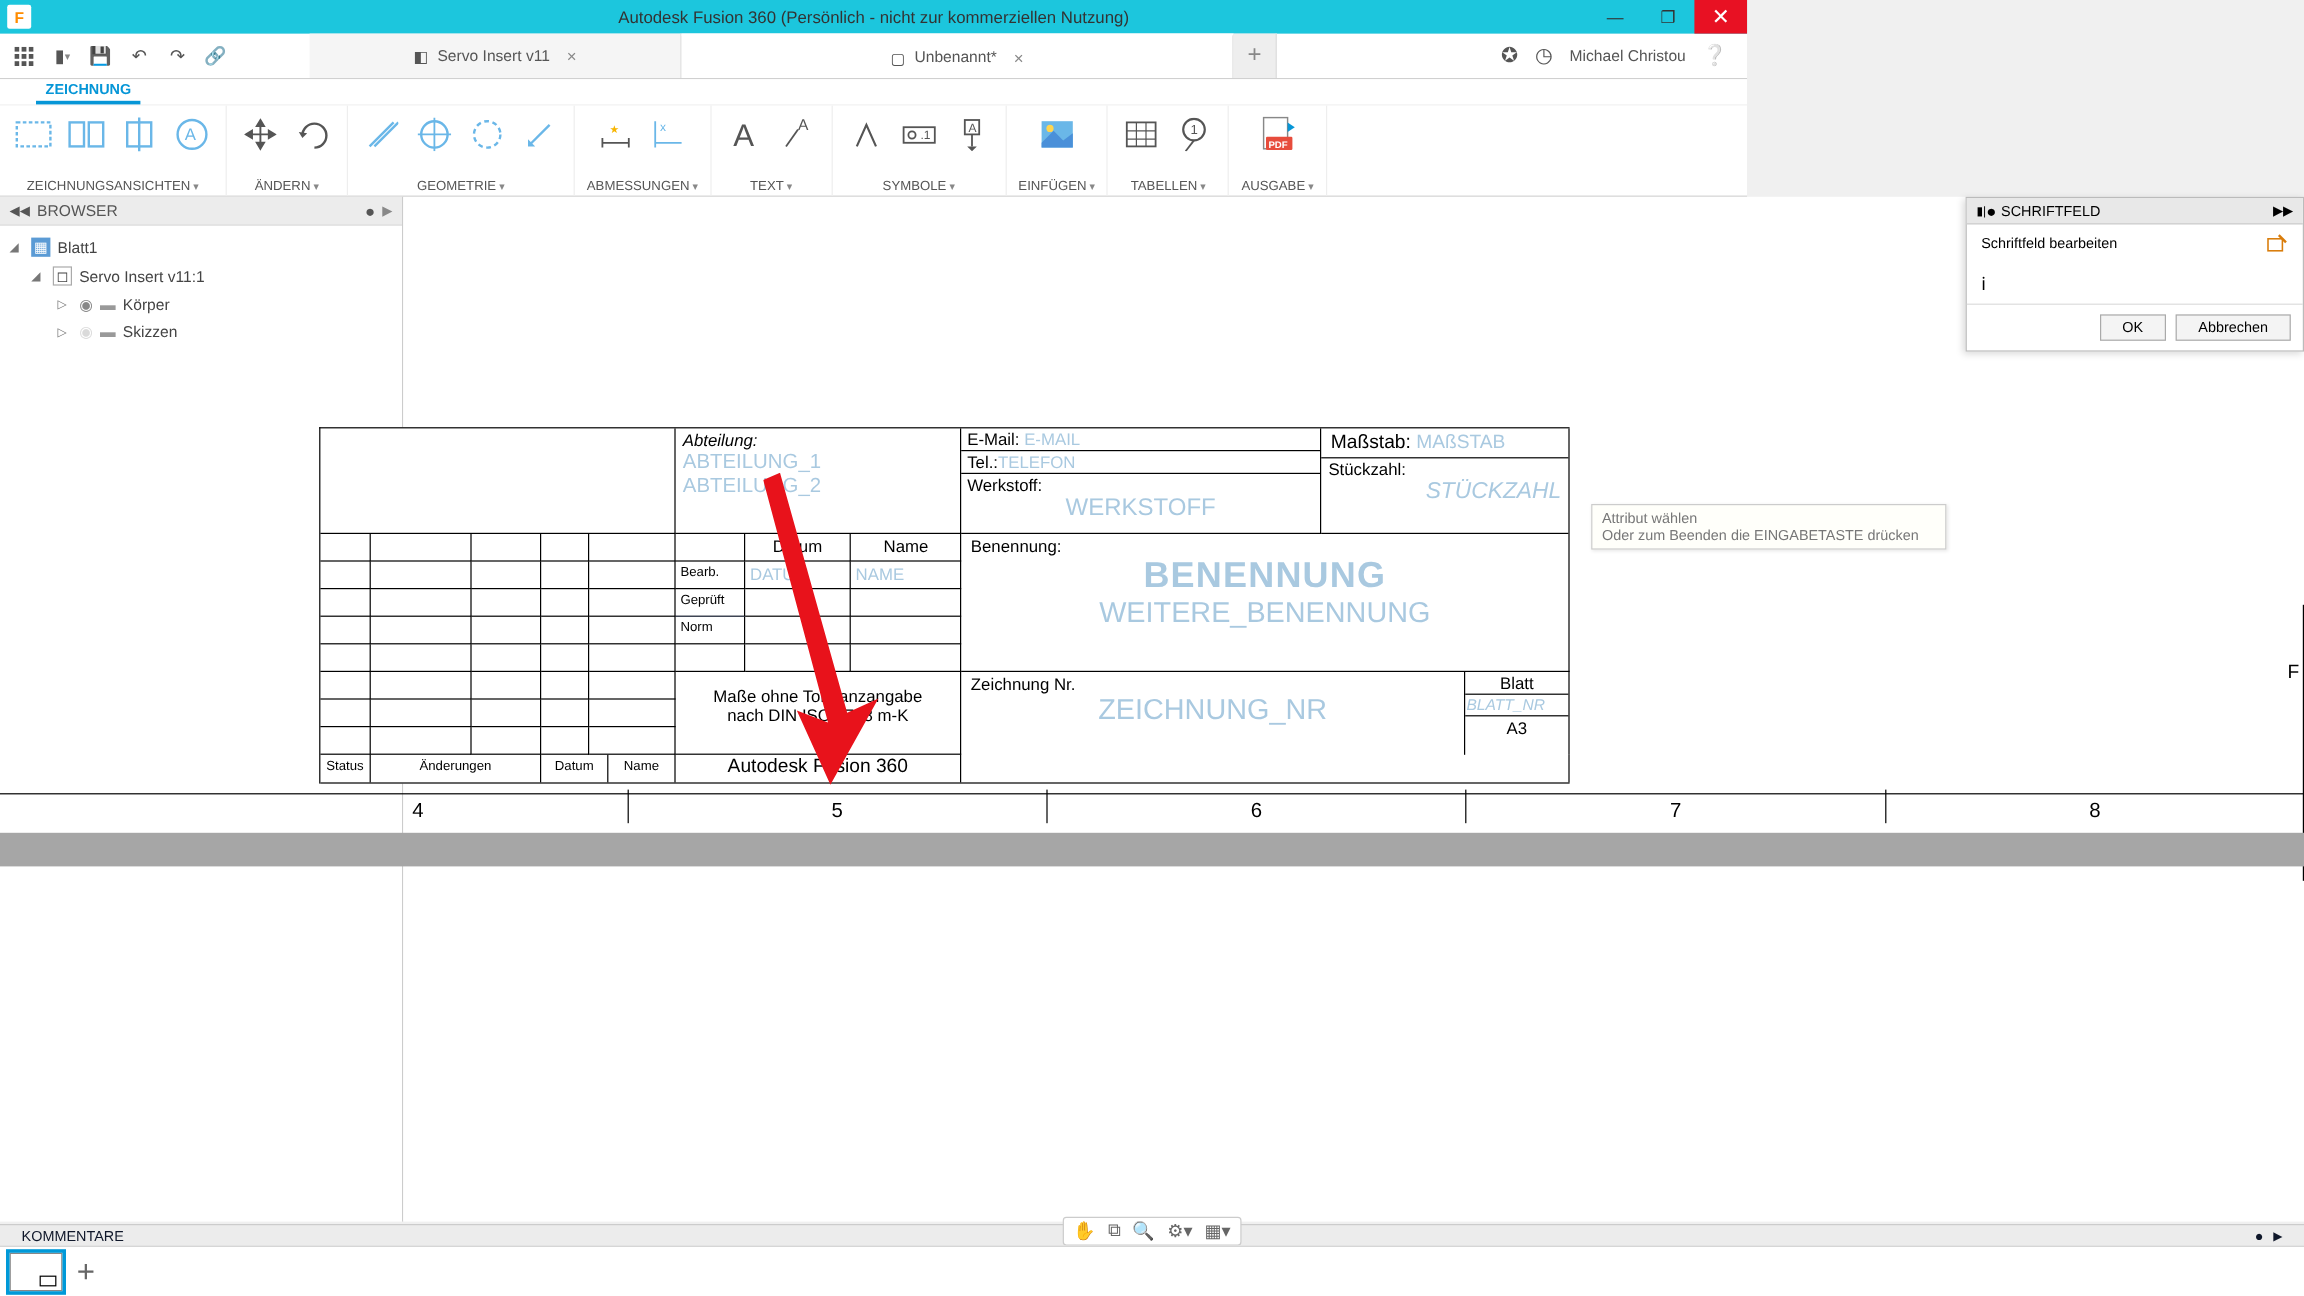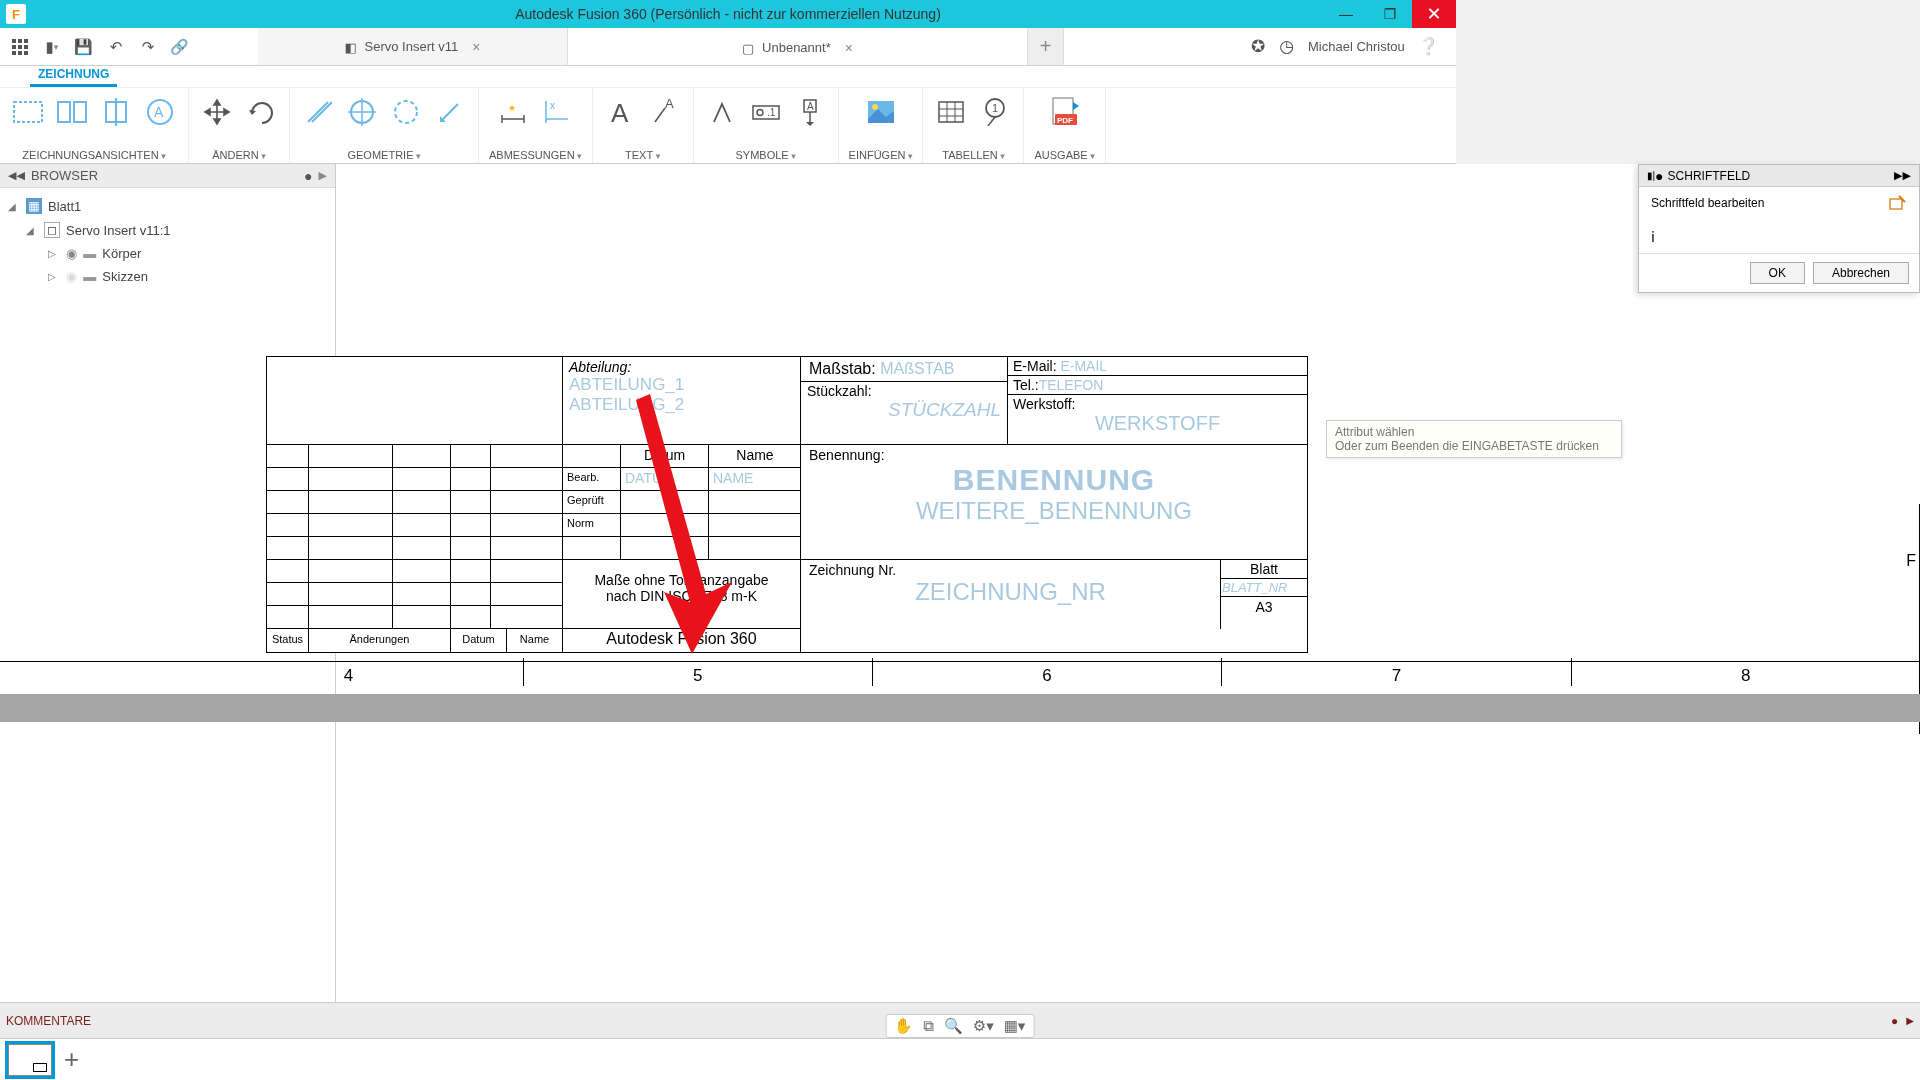--- a/index.html
+++ b/index.html
@@ -62,21 +62,21 @@
   .schriftfeld .sf-row { padding: 7px 12px; display:flex; align-items:center; justify-content:space-between;}
   .schriftfeld .sf-icon { width:18px; height:18px;}
   .schriftfeld .sf-info { padding: 7px 12px;}
   .schriftfeld .sf-btns { padding: 8px 10px; display:flex; gap:8px; justify-content:flex-end; border-top:1px solid #ddd;}
   .schriftfeld .sf-btn { padding: 3px 18px; border:1px solid #aaa; background:#f4f4f4; font-size:12px;}
   
   .tooltip { position:absolute; top:256px; right:298px; width:296px; background:#fffffa; border:1px solid #ccc; padding:4px 8px; font-size:12px; color:#777; z-index:9; box-shadow:1px 1px 3px rgba(0,0,0,0.1);}
   
   .annot-arrow { position:absolute; left:300px; top:230px; z-index:5;}
   
-  .comments { position:absolute; bottom:42px; left:0; right:0; height:36px; background:#ececec; border-top:1px solid #ccc; display:flex; align-items:center; font-size:12px; color:#7f1d1d; padding:0 6px;}
+  .comments { position:absolute; bottom:42px; left:0; right:0; height:18px; background:#ececec; border-top:1px solid #ccc; display:flex; align-items:center; font-size:12px; color:#0f172a; padding:0 18px;}
   .comments .plus{margin-left:auto; margin-right:8px;}
   
   .view-controls { position:absolute; bottom:42px; left:50%; transform:translateX(-50%); display:flex; gap:10px; background:#fff; border:1px solid #ccc; padding:2px 8px; border-radius:3px;}
   .view-controls .vc { font-size:15px; color:#666;}
   
   .sheets { position:absolute; bottom:0; left:0; right:0; height:42px; background:#fff; border-top:1px solid #ccc; display:flex; align-items:center; padding:0 8px; gap:12px;}
   .sheet-thumb { width:44px; height:32px; border:1px solid #888; background:#fff; position:relative; outline:3px solid #0099d8;}
   .sheet-thumb::after{content:""; position:absolute; right:4px; bottom:3px; width:12px; height:7px; border:1px solid #000;}
   .sheet-add { font-size:26px; color:#666;}
   svg{display:block;}
@@ -397,33 +397,33 @@
 
     <div style="position:absolute; left:-70px; top:192px; width:1042px; background:#fff; border-left:1.5px solid #000; border-top:1.5px solid #000;">
 
       <div style="display:flex; height:88px;">
         <div style="width:296px; border-right:1px solid #000; border-bottom:1px solid #000;"></div>
         <div style="width:238px; border-right:1px solid #000; border-bottom:1px solid #000; padding:2px 6px;">
           <div style="font-size:14px;font-style:italic;">Abteilung:</div>
           <div class="tb-placeholder" style="font-size:17px;">ABTEILUNG_1</div>
           <div class="tb-placeholder" style="font-size:17px;">ABTEILUNG_2</div>
         </div>
-        <div style="flex:1; border-right:1.5px solid #000; display:flex; flex-direction:column;">
-          <div style="border-bottom:1px solid #000; padding:3px 8px; font-size:16px;"><span>Maßstab:</span> <span class="tb-placeholder">MAßSTAB</span></div>
-          <div style="flex:1; border-bottom:1px solid #000; padding:1px 6px;">
-            <div style="font-size:14px;">Stückzahl:</div>
-            <div class="tb-placeholder" style="font-size:19px; font-style:italic; text-align:right;">STÜCKZAHL</div>
-          </div>
-        </div>
         <div style="width:300px; border-right:1px solid #000; display:flex; flex-direction:column;">
           <div style="border-bottom:1px solid #000; padding:1px 5px; font-size:14px;"><span>E-Mail:</span> <span class="tb-placeholder">E-MAIL</span></div>
           <div style="border-bottom:1px solid #000; padding:1px 5px; font-size:14px;"><span>Tel.:</span><span class="tb-placeholder">TELEFON</span></div>
           <div style="flex:1; border-bottom:1px solid #000; padding:1px 5px;">
             <div style="font-size:14px;">Werkstoff:</div>
             <div class="tb-placeholder" style="font-size:20px; text-align:center;">WERKSTOFF</div>
+          </div>
+        </div>
+        <div style="flex:1; border-right:1.5px solid #000; display:flex; flex-direction:column;">
+          <div style="border-bottom:1px solid #000; padding:3px 8px; font-size:16px;"><span>Maßstab:</span> <span class="tb-placeholder">MAßSTAB</span></div>
+          <div style="flex:1; border-bottom:1px solid #000; padding:1px 6px;">
+            <div style="font-size:14px;">Stückzahl:</div>
+            <div class="tb-placeholder" style="font-size:19px; font-style:italic; text-align:right;">STÜCKZAHL</div>
           </div>
         </div>
       </div>
 
       <div style="display:flex;">
 
         <div style="width:296px; border-right:1px solid #000;">
           <div style="display:grid; grid-template-columns:42px 84px 58px 40px 72px; grid-auto-rows:23px;">
             <div style="border-right:1px solid #000;border-bottom:1px solid #000;"></div>
               <div style="border-right:1px solid #000;border-bottom:1px solid #000;"></div>

